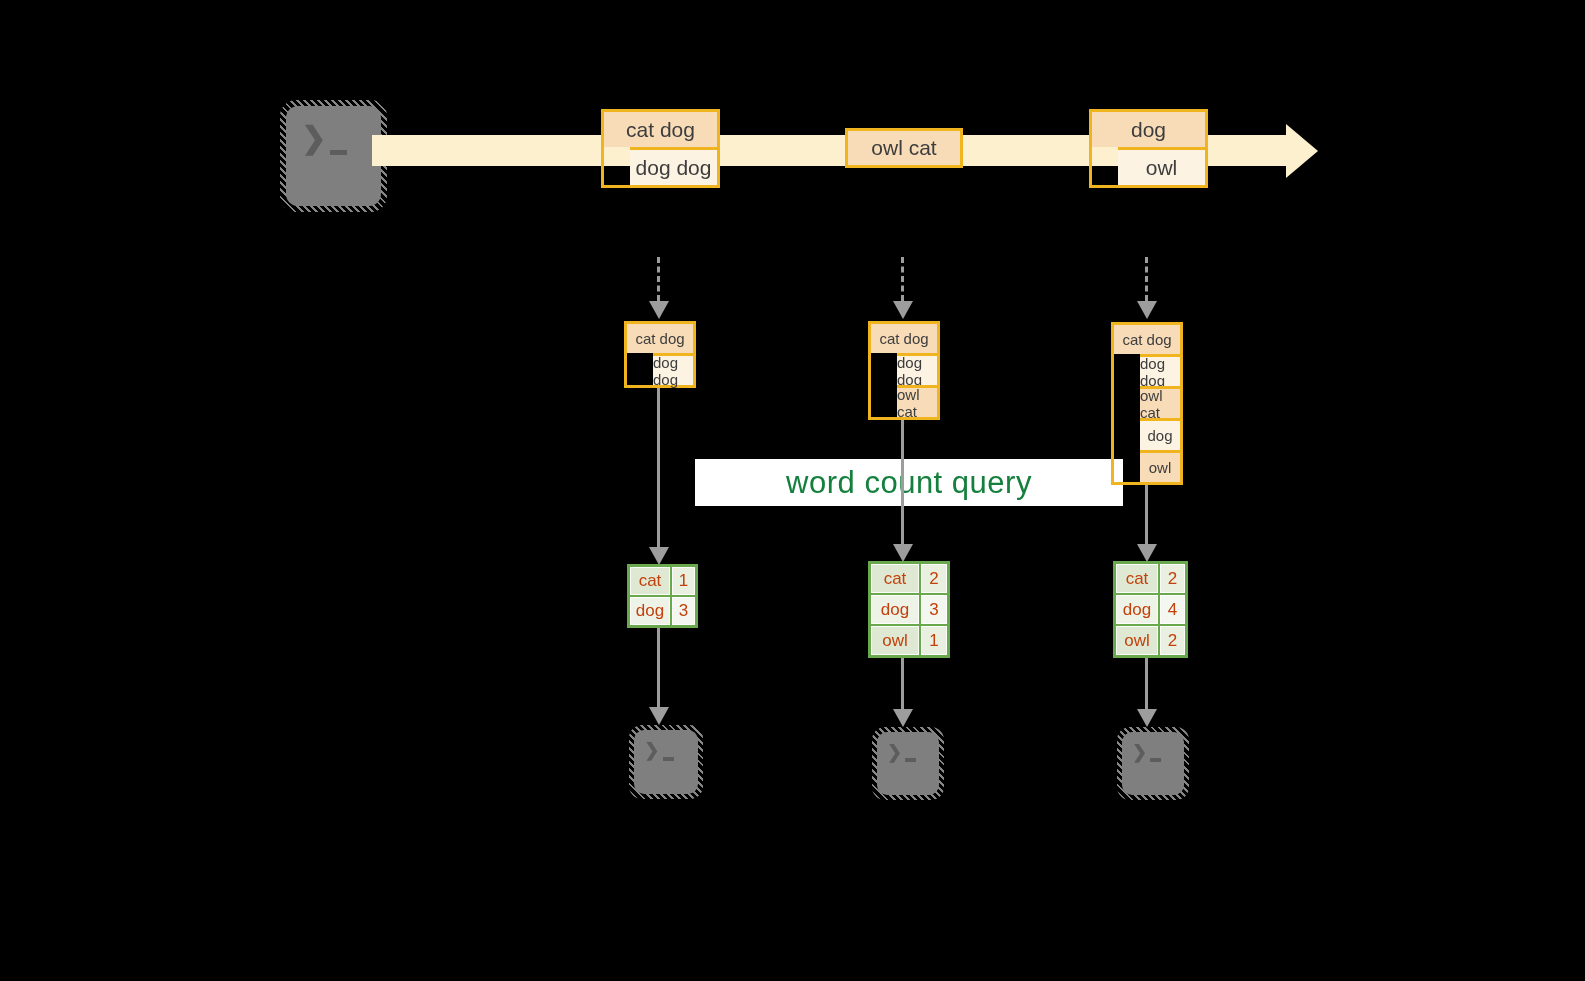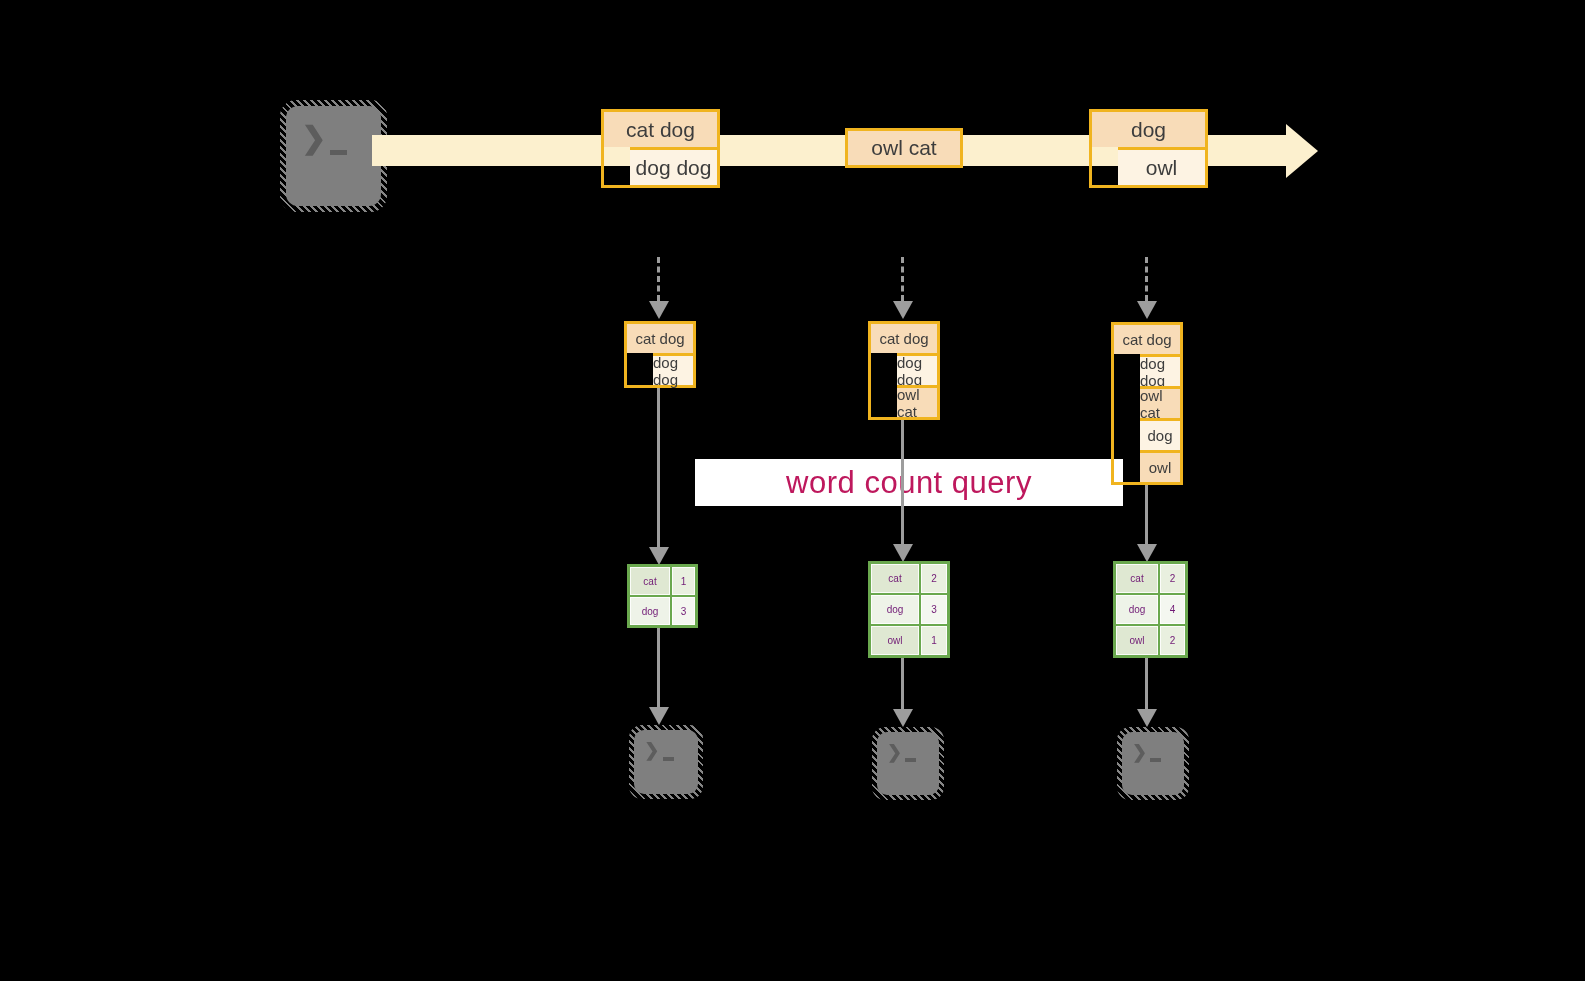--- a/index.html
+++ b/index.html
@@ -38,27 +38,27 @@
   
   .vdash{position:absolute;width:0;border-left:3px dashed #9d9d9d;z-index:3;}
   .vline{position:absolute;width:3px;background:#9d9d9d;z-index:3;}
   .vhead{position:absolute;width:0;height:0;z-index:3;
          border-left:10px solid transparent;border-right:10px solid transparent;
          border-top:18px solid #9d9d9d;}
 
   
   .query-box{position:absolute;left:695px;top:459px;width:428px;height:47px;background:#ffffff;z-index:2;
              display:flex;align-items:center;justify-content:center;}
-  .query-box span{font-size:31px;color:#be185d;letter-spacing:0.5px;}
+  .query-box span{font-size:31px;color:#15803d;letter-spacing:0.5px;}
 
   
   .gtable{position:absolute;border:3px solid #6AA84E;background:#6AA84E;z-index:4;
           display:grid;gap:2px;}
-  .gcell{display:flex;align-items:center;justify-content:center;color:#701a75;
-         border:1px solid rgba(255,255,255,0.85);box-sizing:border-box;font-size:10px;}
+  .gcell{display:flex;align-items:center;justify-content:center;color:#c2410c;
+         border:1px solid rgba(255,255,255,0.85);box-sizing:border-box;font-size:17px;}
   .ra-w{background:#DFE8D2;} .ra-n{background:#E9F0DF;}
   .rb-w{background:#EEF3E8;} .rb-n{background:#F4F7F0;}
 </style>
 </head>
 <body>
 
 <div class="stage">
 
   <div class="term big" style="left:280px;top:100px;width:95px;height:100px;">
     <div class="term-body">

